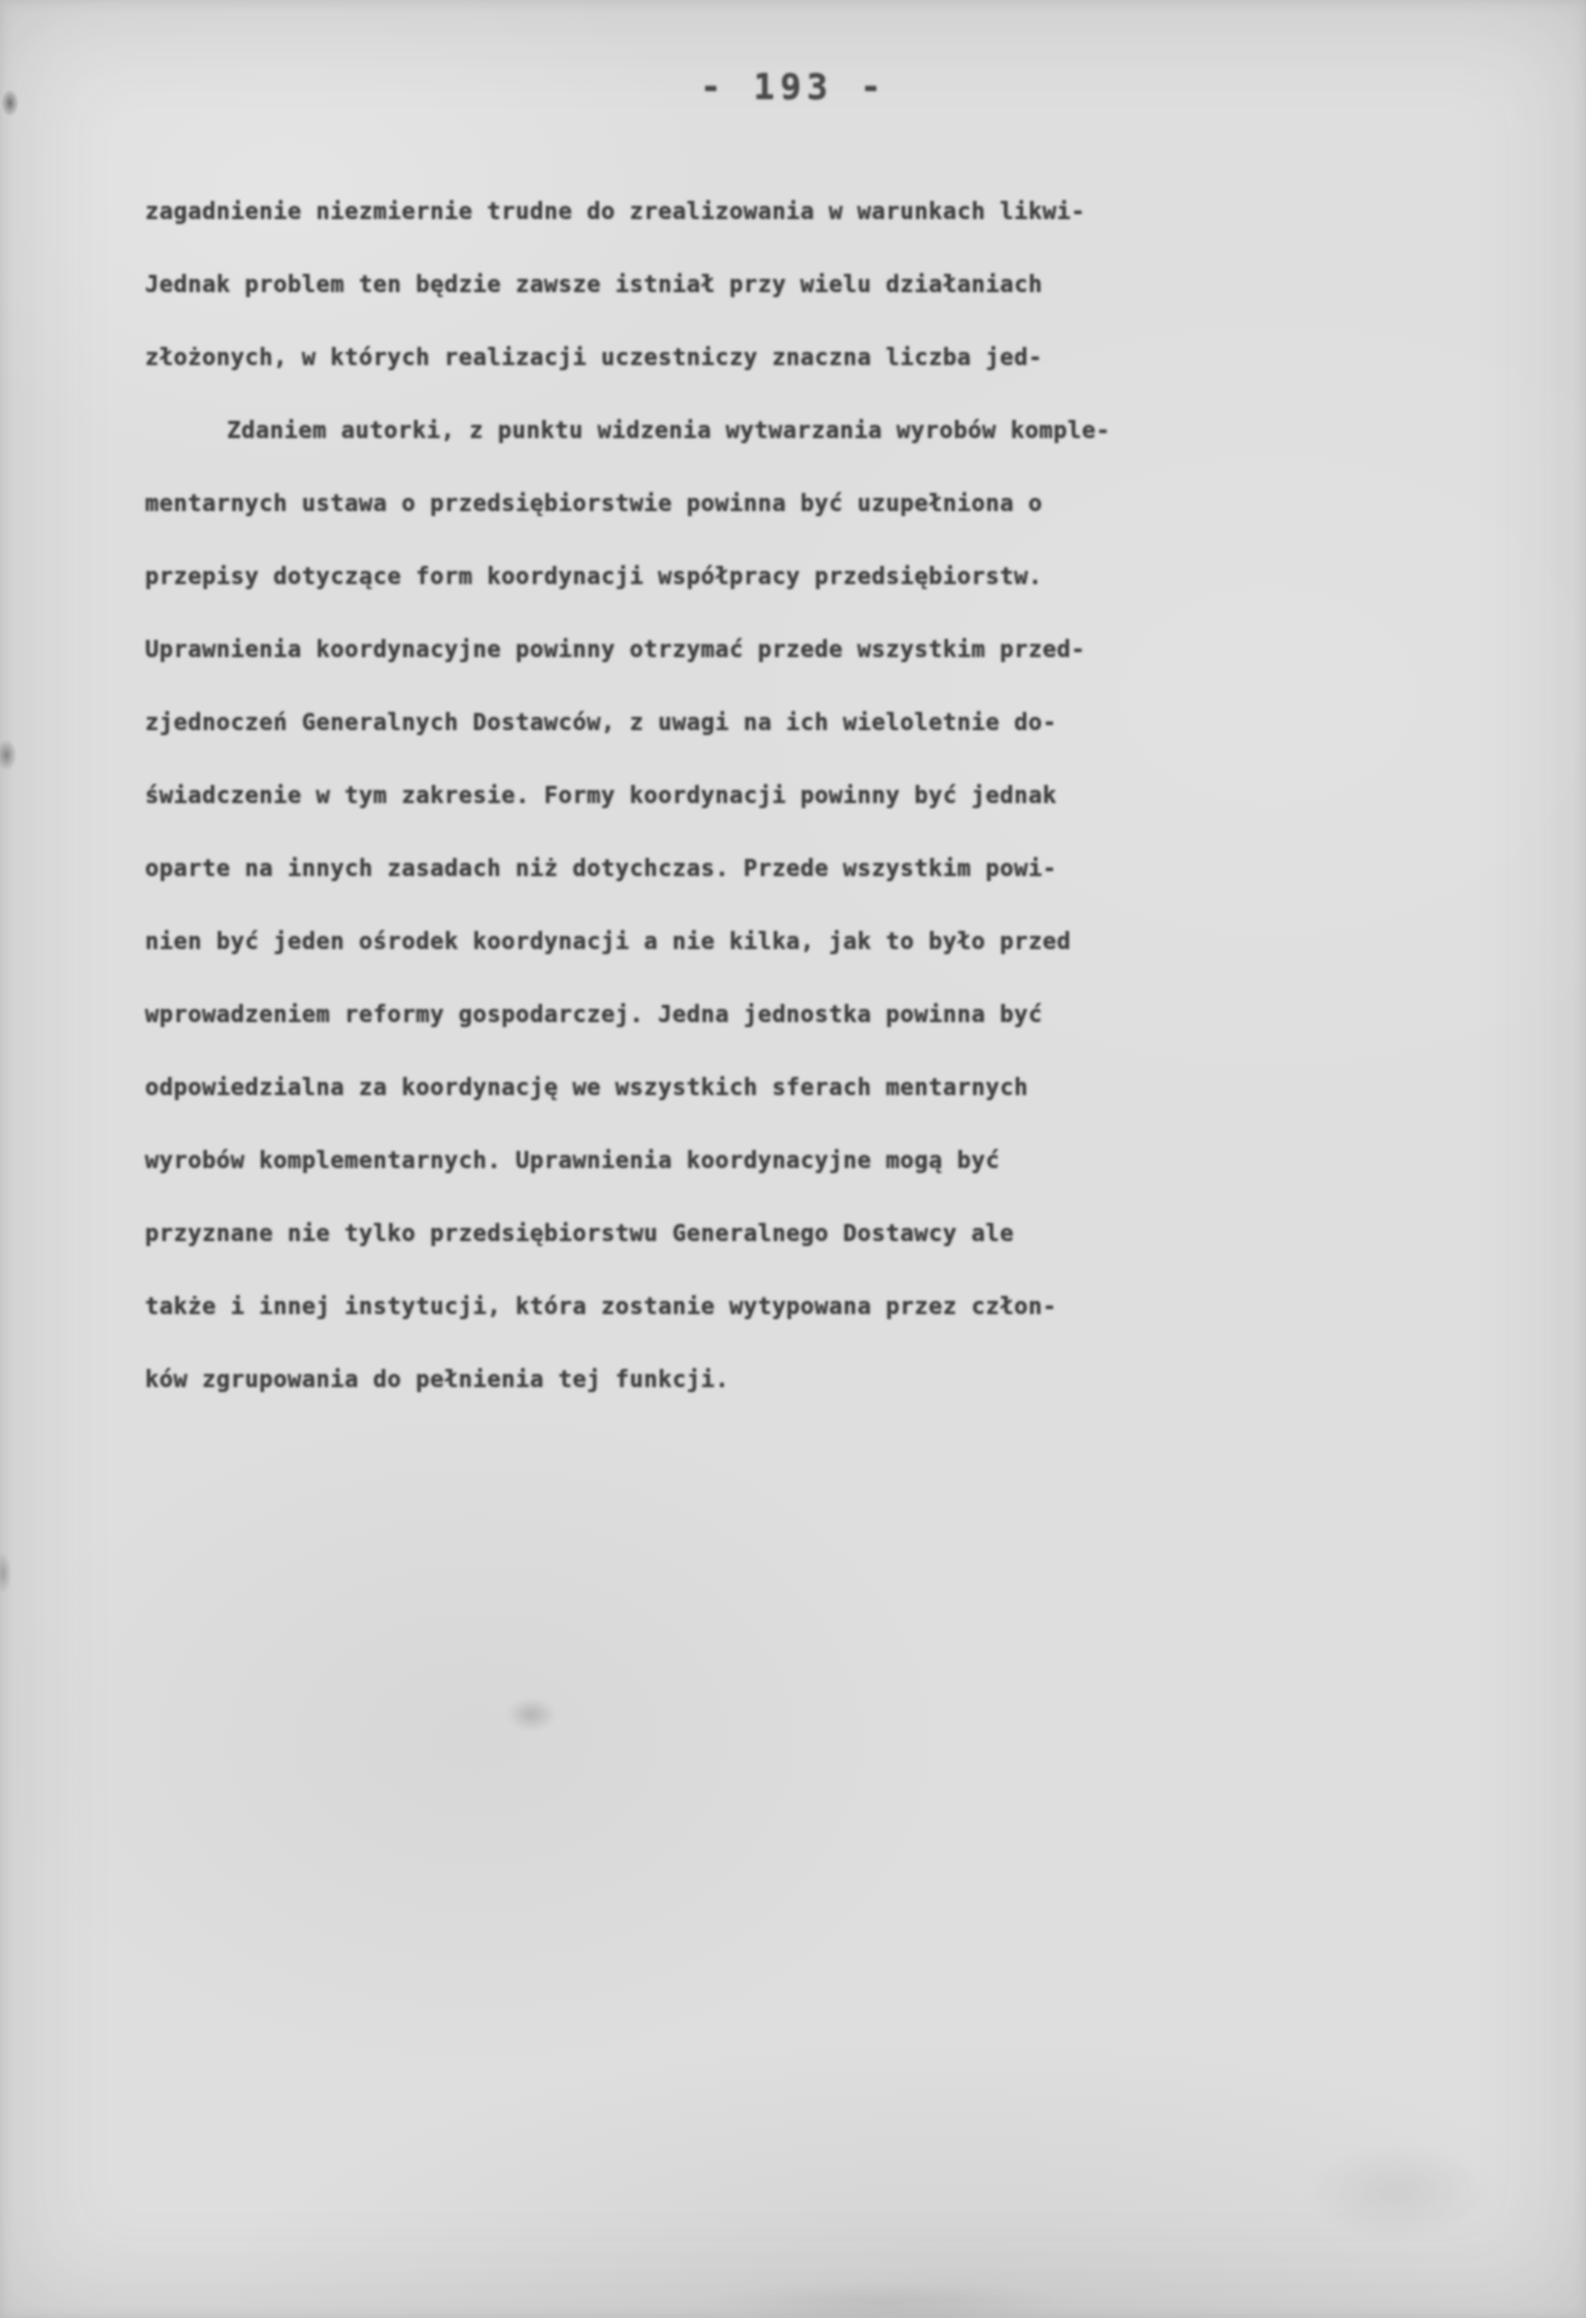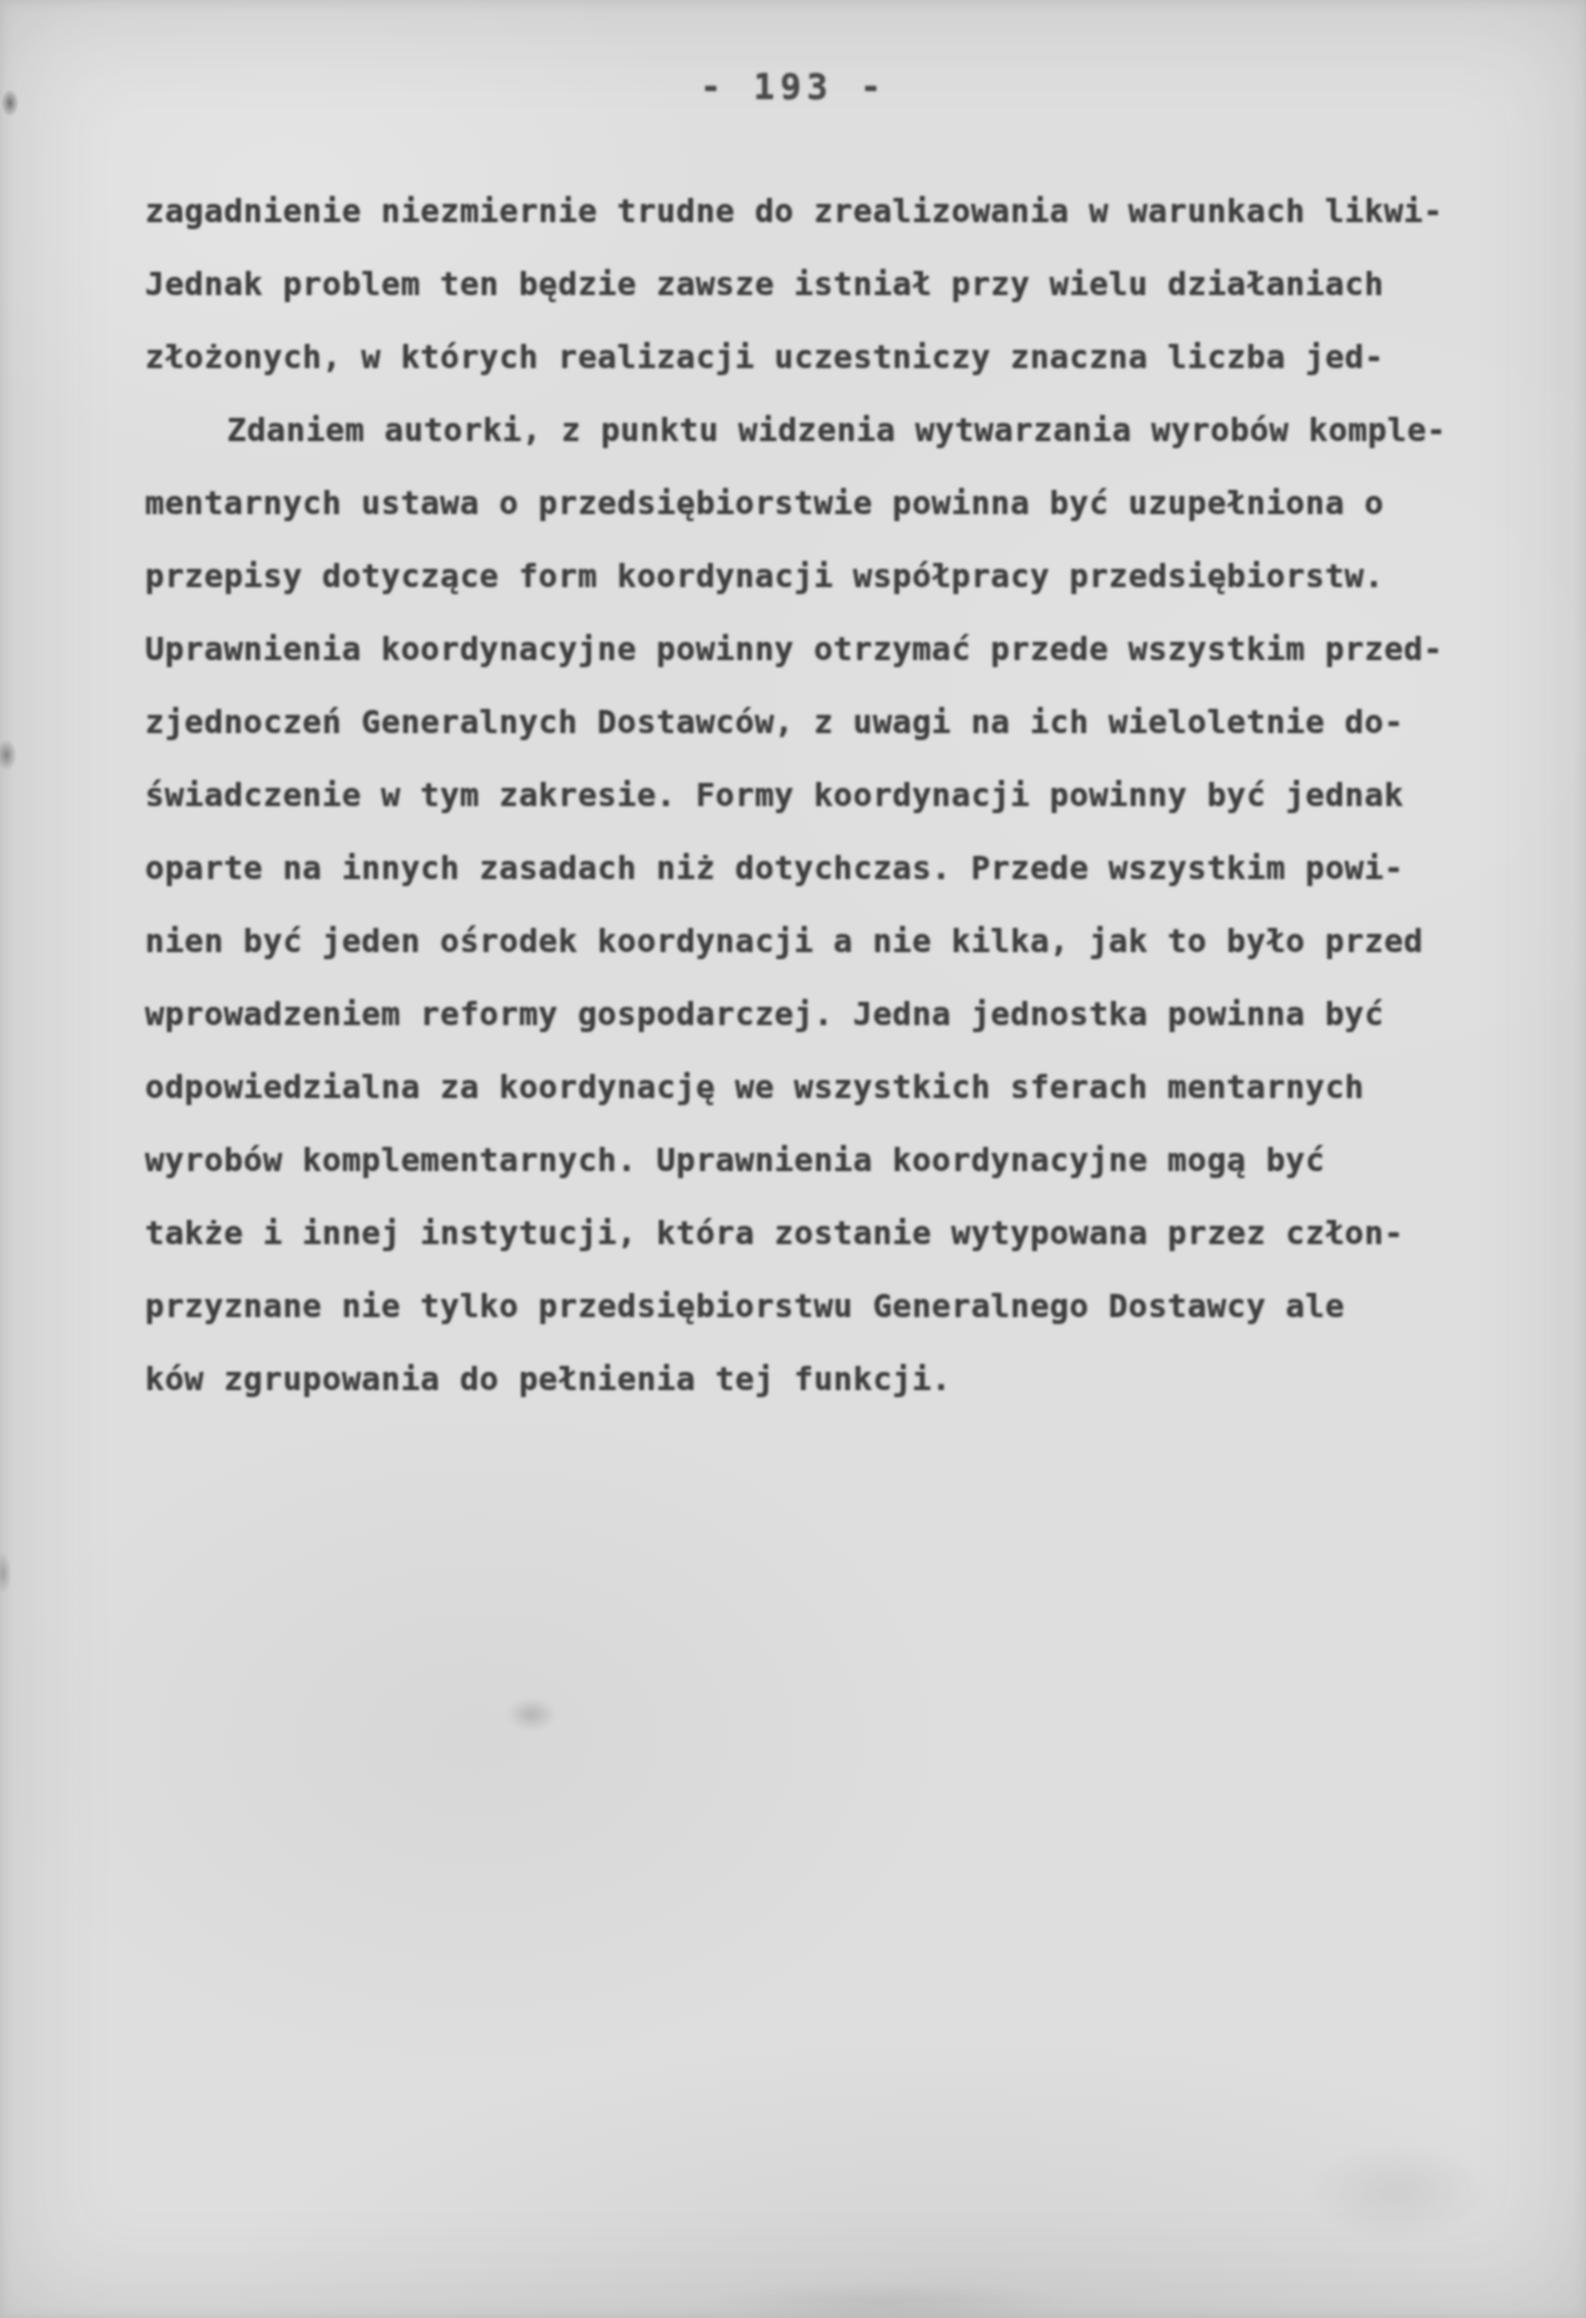--- a/index.html
+++ b/index.html
@@ -34,21 +34,21 @@
     color: #4a4a4a;
     filter: blur(1.1px);
     text-shadow: 0 0 2.1px rgba(70,70,70,0.6);
   }
 
   .textblock {
     position: absolute;
     left: 145px;
     top: 175px;
     width: 1364px;
-    font-size: 32px;
+    font-size: 23px;
     font-weight: 700;
     line-height: 73px;
     letter-spacing: 0.4px;
     color: #3f3f3f;
     filter: blur(0.9px);
     text-shadow: 0 0 1.7px rgba(60,60,60,0.55);
     white-space: nowrap;
   }
   .line { height: 73px; }
   .line.indent { padding-left: 82px; }
@@ -83,22 +83,22 @@
     <div class="line">mentarnych ustawa o przedsiębiorstwie powinna być uzupełniona o</div>
     <div class="line">przepisy dotyczące form koordynacji współpracy przedsiębiorstw.</div>
     <div class="line">Uprawnienia koordynacyjne powinny otrzymać przede wszystkim przed-</div>
     <div class="line">zjednoczeń Generalnych Dostawców, z uwagi na ich wieloletnie do-</div>
     <div class="line">świadczenie w tym zakresie. Formy koordynacji powinny być jednak</div>
     <div class="line">oparte na innych zasadach niż dotychczas. Przede wszystkim powi-</div>
     <div class="line">nien być jeden ośrodek koordynacji a nie kilka, jak to było przed</div>
     <div class="line">wprowadzeniem reformy gospodarczej. Jedna jednostka powinna być</div>
     <div class="line">odpowiedzialna za koordynację we wszystkich sferach mentarnych</div>
     <div class="line">wyrobów komplementarnych. Uprawnienia koordynacyjne mogą być</div>
+    <div class="line">przyznane nie tylko przedsiębiorstwu Generalnego Dostawcy ale</div>
     <div class="line">także i innej instytucji, która zostanie wytypowana przez człon-</div>
-    <div class="line">przyznane nie tylko przedsiębiorstwu Generalnego Dostawcy ale</div>
     <div class="line">ków zgrupowania do pełnienia tej funkcji.</div>
   </div>
 
   <div class="speck s1"></div>
   <div class="speck s2"></div>
   <div class="speck s3"></div>
   <div class="speck s4"></div>
   <div class="speck s5"></div>
   <div class="speck s6"></div>
 

